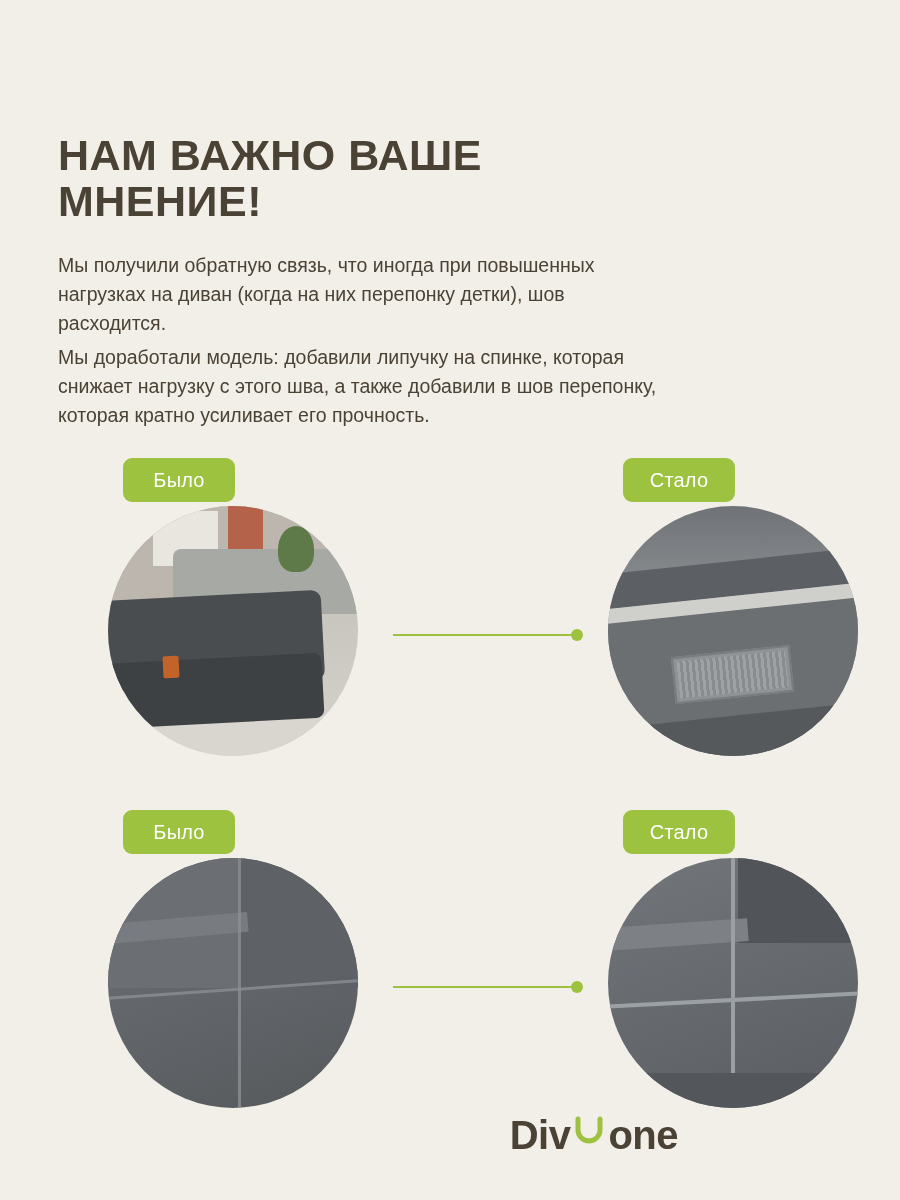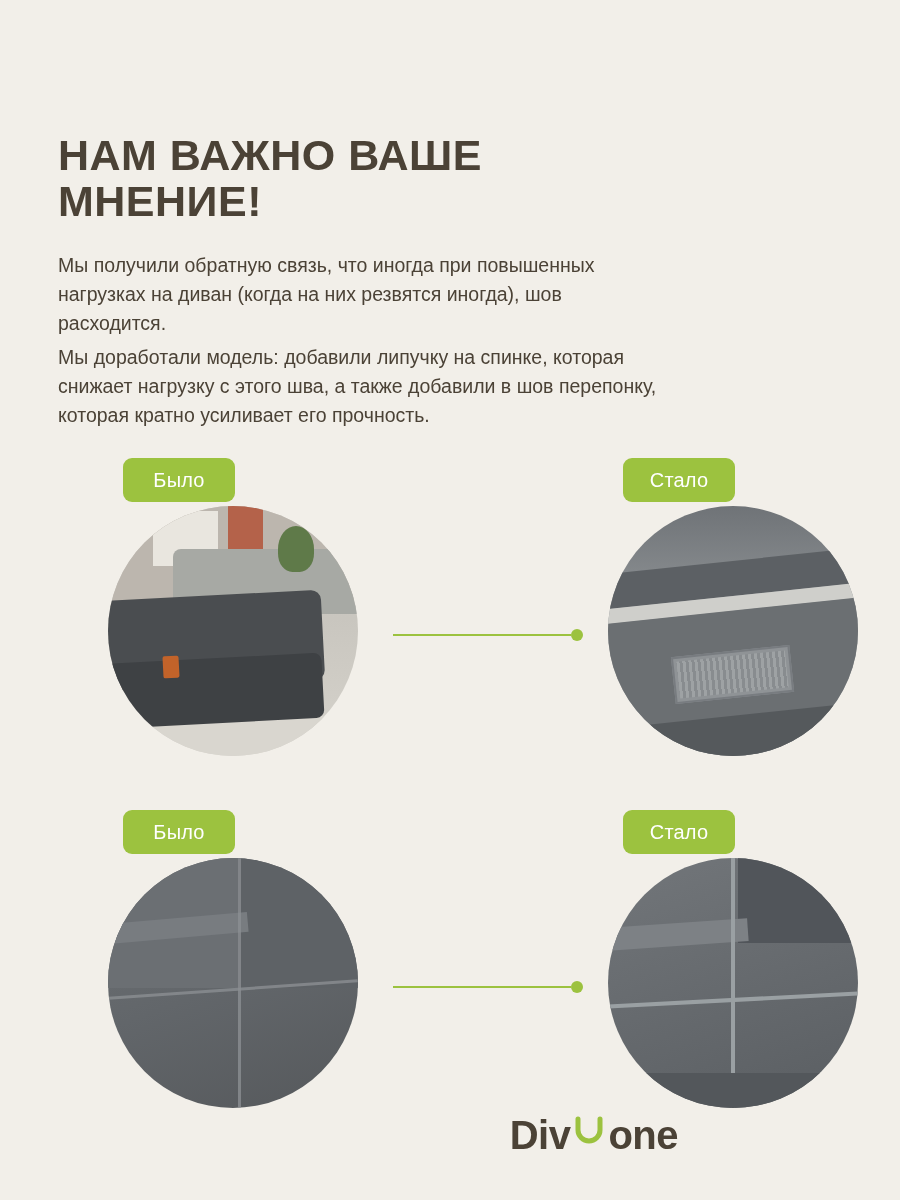--- a/index.html
+++ b/index.html
@@ -176,21 +176,21 @@
   }
   .logo .smile svg { display: block; }
 </style>
 </head>
 <body>
 
 <div class="page">
 
   <h1 class="headline">НАМ ВАЖНО ВАШЕ МНЕНИЕ!</h1>
 
-  <p class="intro">Мы получили обратную связь, что иногда при повышенных нагрузках на диван (когда на них резвятся иногда), шов расходится.</p>
+  <p class="intro">Мы получили обратную связь, что иногда при повышенных нагрузках на диван (когда на них перепонку детки), шов расходится.</p>
   <p class="intro">Мы доработали модель: добавили липучку на спинке, которая снижает нагрузку с этого шва, а также добавили в шов перепонку, которая кратно усиливает его прочность.</p>
 
   <div class="compare-block">
     <div class="badge-row">
       <span class="badge left">Было</span>
       <span class="badge right">Стало</span>
     </div>
     <div class="photo-row">
       <div class="circle left" title="before">
         <div class="ph ph-1a">

